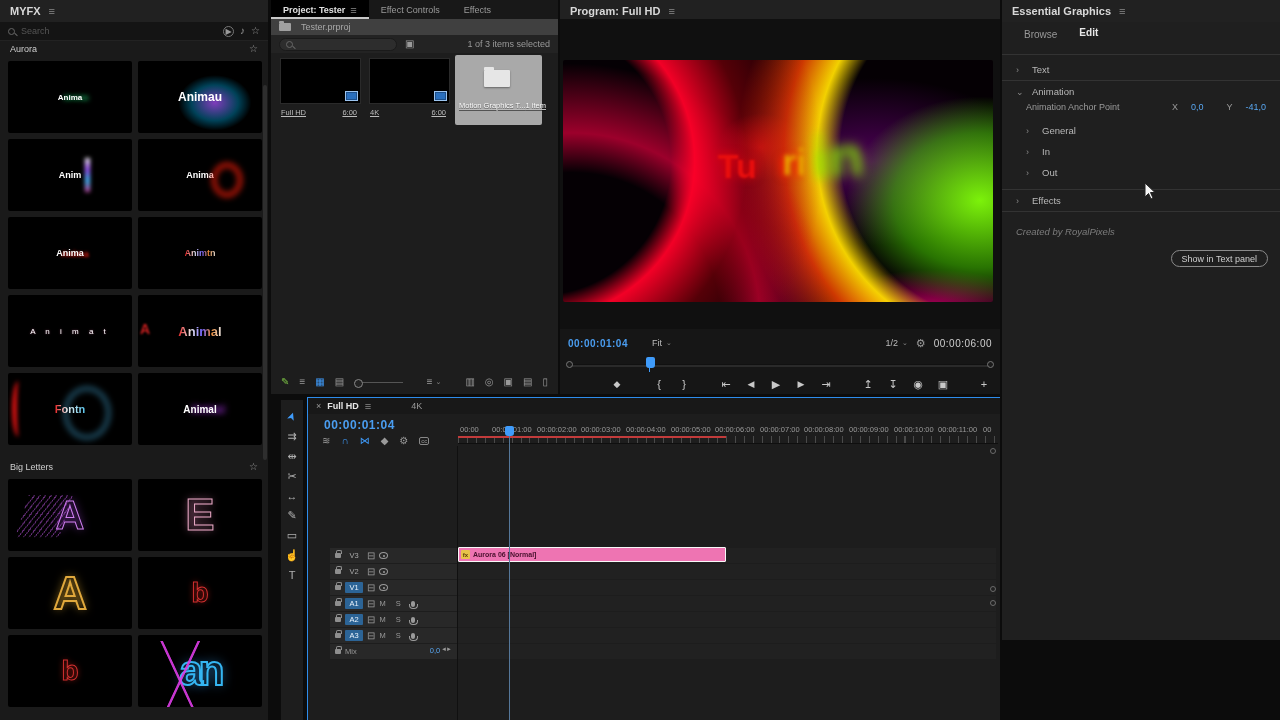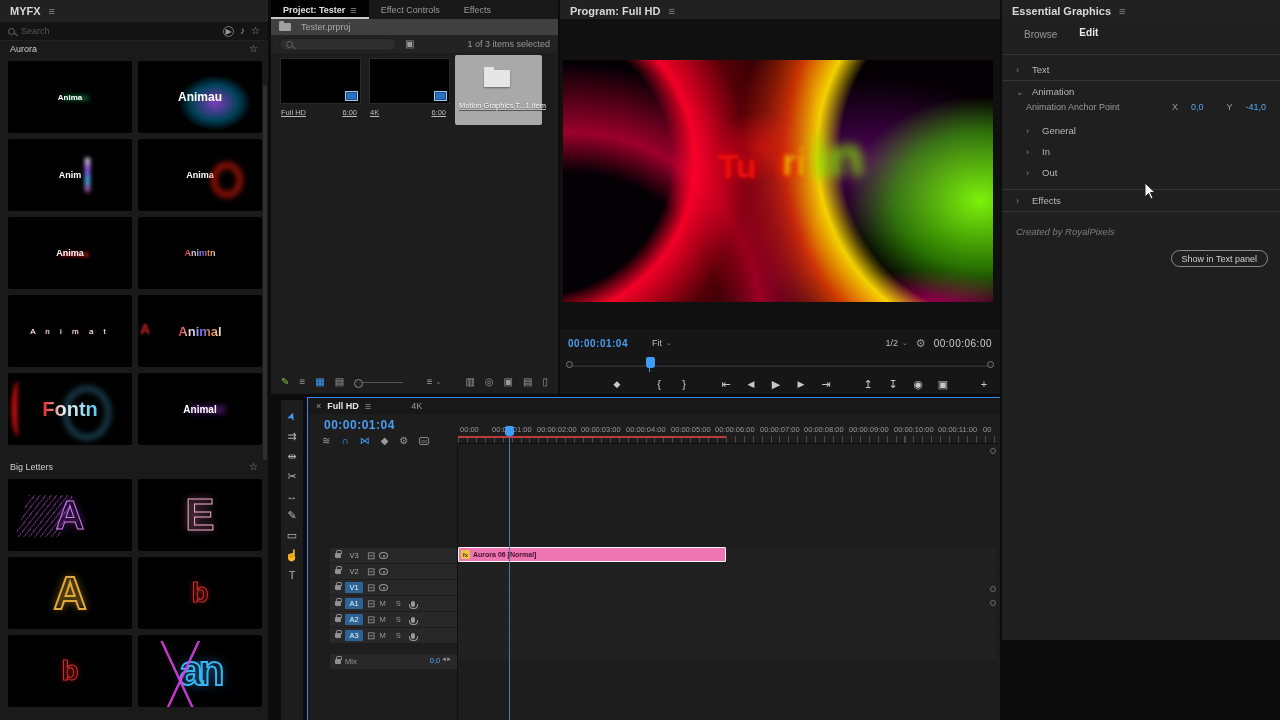--- a/index.html
+++ b/index.html
@@ -42,21 +42,21 @@
   .t-a3 span::after { content:""; position:absolute; width:5px; height:34px; left:62%; top:19px;
     background:linear-gradient(#fff,#a050ff,#40c0ff,#d040a0); filter:blur(2px); }
   .t-a4 span::after { content:""; position:absolute; width:22px; height:26px; left:60%; top:24px;
     border:4px solid rgba(255,30,10,.9); border-radius:50%; filter:blur(3px); }
   .t-a5 span { text-shadow:5px 1px 3px rgba(255,30,20,.95); }
   .t-a6 span { font-weight:normal; font-size:8px; letter-spacing:4px; text-shadow:0 0 2px #804060; }
   .t-a7 span, .t-a8 span { background:linear-gradient(90deg,#e02020,#f0f0f0 30%,#7060ff 55%,#e08030 75%,#f0f0f0);
     -webkit-background-clip:text; background-clip:text; color:transparent; }
   .t-a8 span { font-size:13px; }
   .t-a8::before { content:"A"; position:absolute; left:2px; top:26px; color:#d02020; font-size:14px; filter:blur(1px); }
-  .t-a9 span { font-size:20px; background:linear-gradient(90deg,#e02020,#f0f0f0 40%,#58c8f0);
+  .t-a9 span { font-size:11px; background:linear-gradient(90deg,#e02020,#f0f0f0 40%,#58c8f0);
     -webkit-background-clip:text; background-clip:text; color:transparent; z-index:2;text-align:center; }
   .t-a9::before { content:""; position:absolute; width:40px; height:46px; left:56px; top:14px;
     border:3px solid rgba(80,200,255,.6); border-radius:50%; filter:blur(3px); }
   .t-a9::after { content:""; position:absolute; width:8px; height:56px; left:4px; top:8px;
     border-left:5px solid rgba(255,20,20,.85); border-radius:50%; filter:blur(2px); }
   .t-a10 span { font-size:10px; text-shadow:8px 0 6px rgba(190,60,255,.95); }
   
   .t-big span { font-size:40px; font-weight:bold; color:transparent; -webkit-text-stroke:1px #cf7ef0;
     text-shadow:0 0 10px rgba(170,70,230,.45); }
   .t-b1::before { content:""; position:absolute; left:14px; top:16px; width:44px; height:42px;
@@ -557,21 +557,21 @@
     <span class="mic"></span>
   </div>
   <div class="trow" style="top:230px">
     <span class="lock"></span>
     <span class="chip on">A3</span>
     <span class="icon">⊟</span>
     <span>M</span>
     <span style="margin-left:6px">S</span>
     <span class="mic"></span>
   </div>
-  <div class="trow" style="top:256px">
+  <div class="trow" style="top:246px">
     <span class="lock"></span>
     <span>Mix</span>
     <span class="mixval">0,0</span>
     <span class="kfnav">◄►</span>
   </div>
 
   <div class="clip">
     <span class="fxbadge">fx</span>
     <span class="clabel">Aurora 06 [Normal]</span>
   </div>

